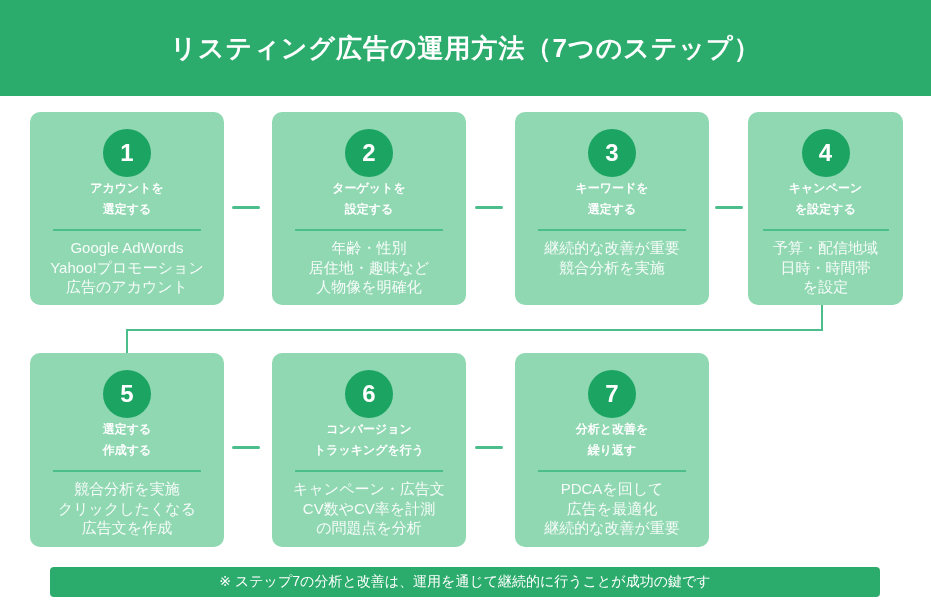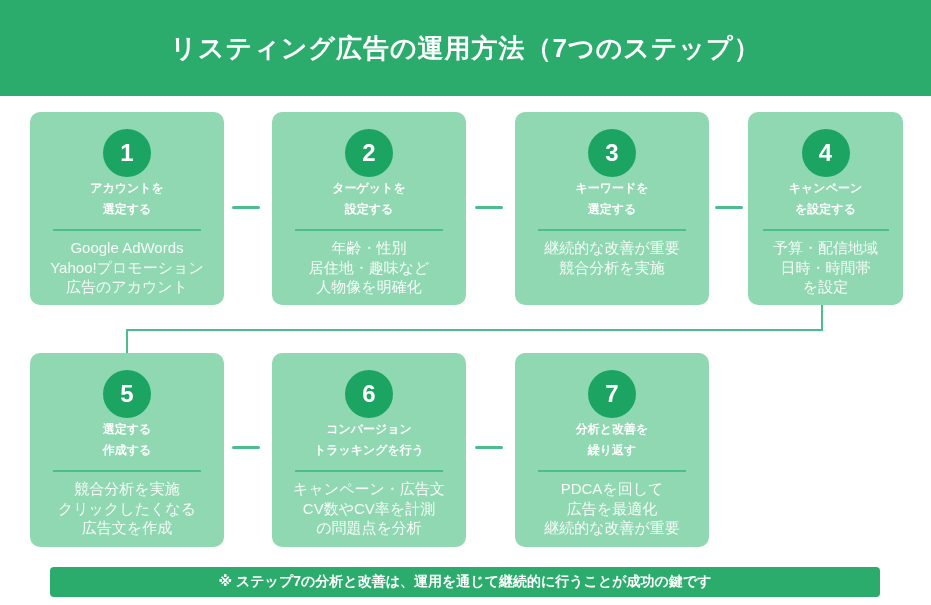--- a/index.html
+++ b/index.html
@@ -57,21 +57,21 @@
   #dash4{left:232px;top:446px;}
   #dash5{left:475px;top:446px;}
   .elbow{position:absolute;background:var(--line);}
   #elbow-v1{left:821px;top:305px;width:2px;height:26px;}
   #elbow-h{left:126px;top:329px;width:697px;height:2px;}
   #elbow-v2{left:126px;top:329px;width:2px;height:24px;}
   .footer{
     position:absolute;left:50px;top:567px;width:830px;height:30px;background:var(--green);
     border-radius:4px;display:flex;align-items:center;justify-content:center;
   }
-  .footer .note{color:var(--white);font-size:14px;font-weight:bold;}
+  .footer .note{color:var(--white);font-size:14px;}
 </style>
 </head>
 <body>
 
 <div class="header">
   <div class="title">リスティング広告の運用方法（7つのステップ）</div>
 </div>
 
 <div class="card" id="card1">
   <div class="circle">

